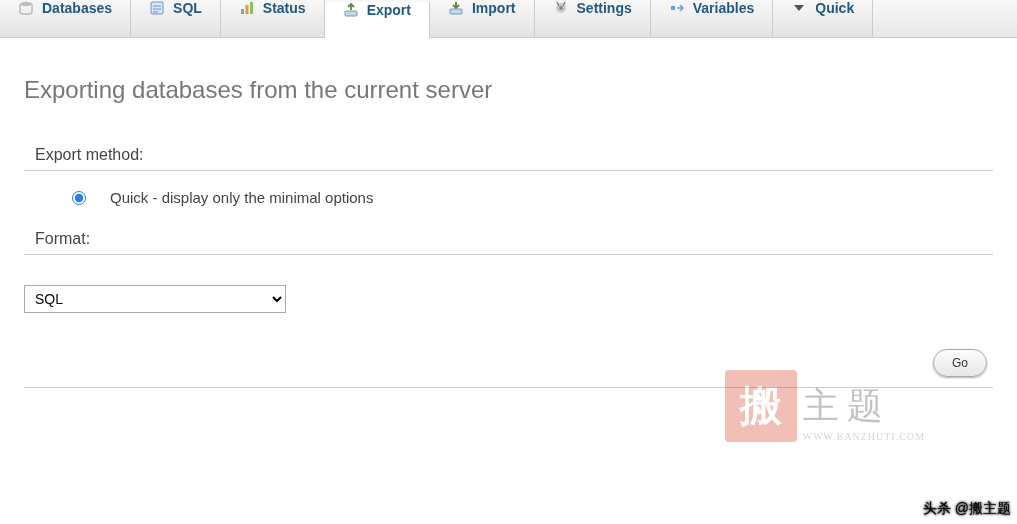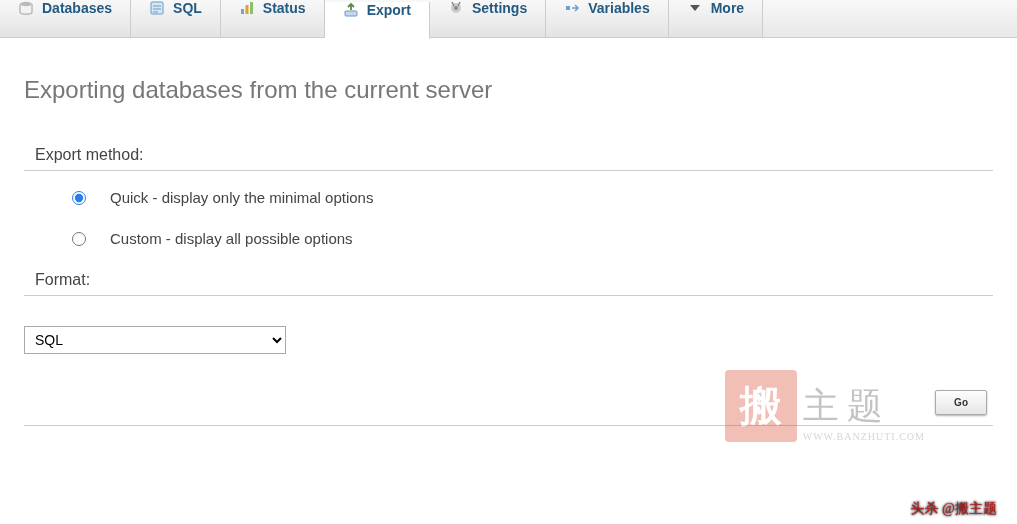--- a/index.html
+++ b/index.html
@@ -92,26 +92,26 @@
       margin-top: 12px;
     }
     .go-row {
       display: flex;
       justify-content: flex-end;
       margin-top: 36px;
       padding-right: 6px;
     }
     .go-button {
       padding: 6px 18px;
-      font-size: 10px;
-      font-weight: bold;
+      font-size: 12px;
+      font-weight: normal;
       color: #333;
       background: linear-gradient(#fdfdfd, #e6e6e6);
       border: 1px solid #aaa;
-      border-radius: 2px;
+      border-radius: 14px;
       box-shadow: 0 1px 2px rgba(0,0,0,0.3);
       cursor: pointer;
     }
     hr.bottom-sep {
       border: none;
       border-top: 1px solid #ccc;
       margin-top: 10px;
     }
     .watermark {
       position: absolute;
@@ -139,26 +139,25 @@
     }
     .watermark-text {
       display: flex;
       flex-direction: column;
       font-family: serif;
     }
     .watermark-cn { font-size: 36px; color: #555; letter-spacing: 8px; margin-top: 12px; }
     .watermark-url { font-size: 10px; color: #888; letter-spacing: 1px; }
     .footer-credit {
       position: absolute;
-      right: 20px;
+      right: 6px;
       bottom: 6px;
       font-size: 14px;
-      color: #b91c1c;
+      color: #000000;
       text-shadow: 0 0 3px rgba(0,0,0,0.9), 0 0 2px rgba(0,0,0,0.9);
-      font-family: Liberation Serif, serif;
     }
     .caret-down {
       width: 0; height: 0;
       border-left: 5px solid transparent;
       border-right: 5px solid transparent;
       border-top: 6px solid #555;
       display: inline-block;
     }
   </style>
 </head>
@@ -198,58 +197,63 @@
       <svg width="16" height="16" viewBox="0 0 16 16">
           <rect x="2" y="9" width="12" height="5" rx="1" fill="#c6d8e8" stroke="#6a9ac9"></rect>
           <path d="M8 2v6M5 5l3-3 3 3" fill="none" stroke="#5a8c3a" stroke-width="1.8"></path>
         </svg>
     </span>
     <span>Export</span>
   </div>
   <div class="tab">
     <span class="icon">
       <svg width="16" height="16" viewBox="0 0 16 16">
+          <rect x="2" y="9" width="12" height="5" rx="1" fill="#c6d8e8" stroke="#6a9ac9"></rect>
+          <path d="M8 8V2M5 5l3 3 3-3" fill="none" stroke="#5a8c3a" stroke-width="1.8"></path>
+        </svg>
+    </span>
+    <span>Import</span>
+  </div>
+  <div class="tab">
+    <span class="icon">
+      <svg width="16" height="16" viewBox="0 0 16 16">
           <circle cx="8" cy="8" r="5" fill="#ccc"></circle>
           <circle cx="8" cy="8" r="2" fill="#888"></circle>
           <path d="M4 2l2 4M12 2l-2 4" stroke="#888" stroke-width="1.5"></path>
         </svg>
     </span>
     <span>Settings</span>
   </div>
   <div class="tab">
     <span class="icon">
       <svg width="16" height="16" viewBox="0 0 16 16">
           <rect x="2" y="6" width="4" height="4" fill="#6aa0d8"></rect>
           <path d="M8 8h6M11 5l3 3-3 3" fill="none" stroke="#6aa0d8" stroke-width="1.5"></path>
         </svg>
     </span>
     <span>Variables</span>
   </div>
   <div class="tab">
     <span class="icon">
         <span class="caret-down"></span>
       </span>
-    <span>More</span>
+    <span>Quick</span>
   </div>
 </div>
 
 <div class="content">
   <h2 class="page-title">Exporting databases from the current server</h2>
 
   <div class="section-title">Export method:</div>
   <hr class="sep">
 
   <div class="radio-group">
     <label class="radio-row">
       <input type="radio" name="method" checked="" style="">
       <span>Quick - display only the minimal options</span>
-    </label>
-    <label class="radio-row">
-      <input type="radio" name="method" style="">
-      <span>Custom - display all possible options</span>
     </label>
   </div>
 
   <div class="format-section">
     <div class="section-title">Format:</div>
     <hr class="sep">
     <select class="format-select">
       <option>SQL</option>
     </select>
   </div>

